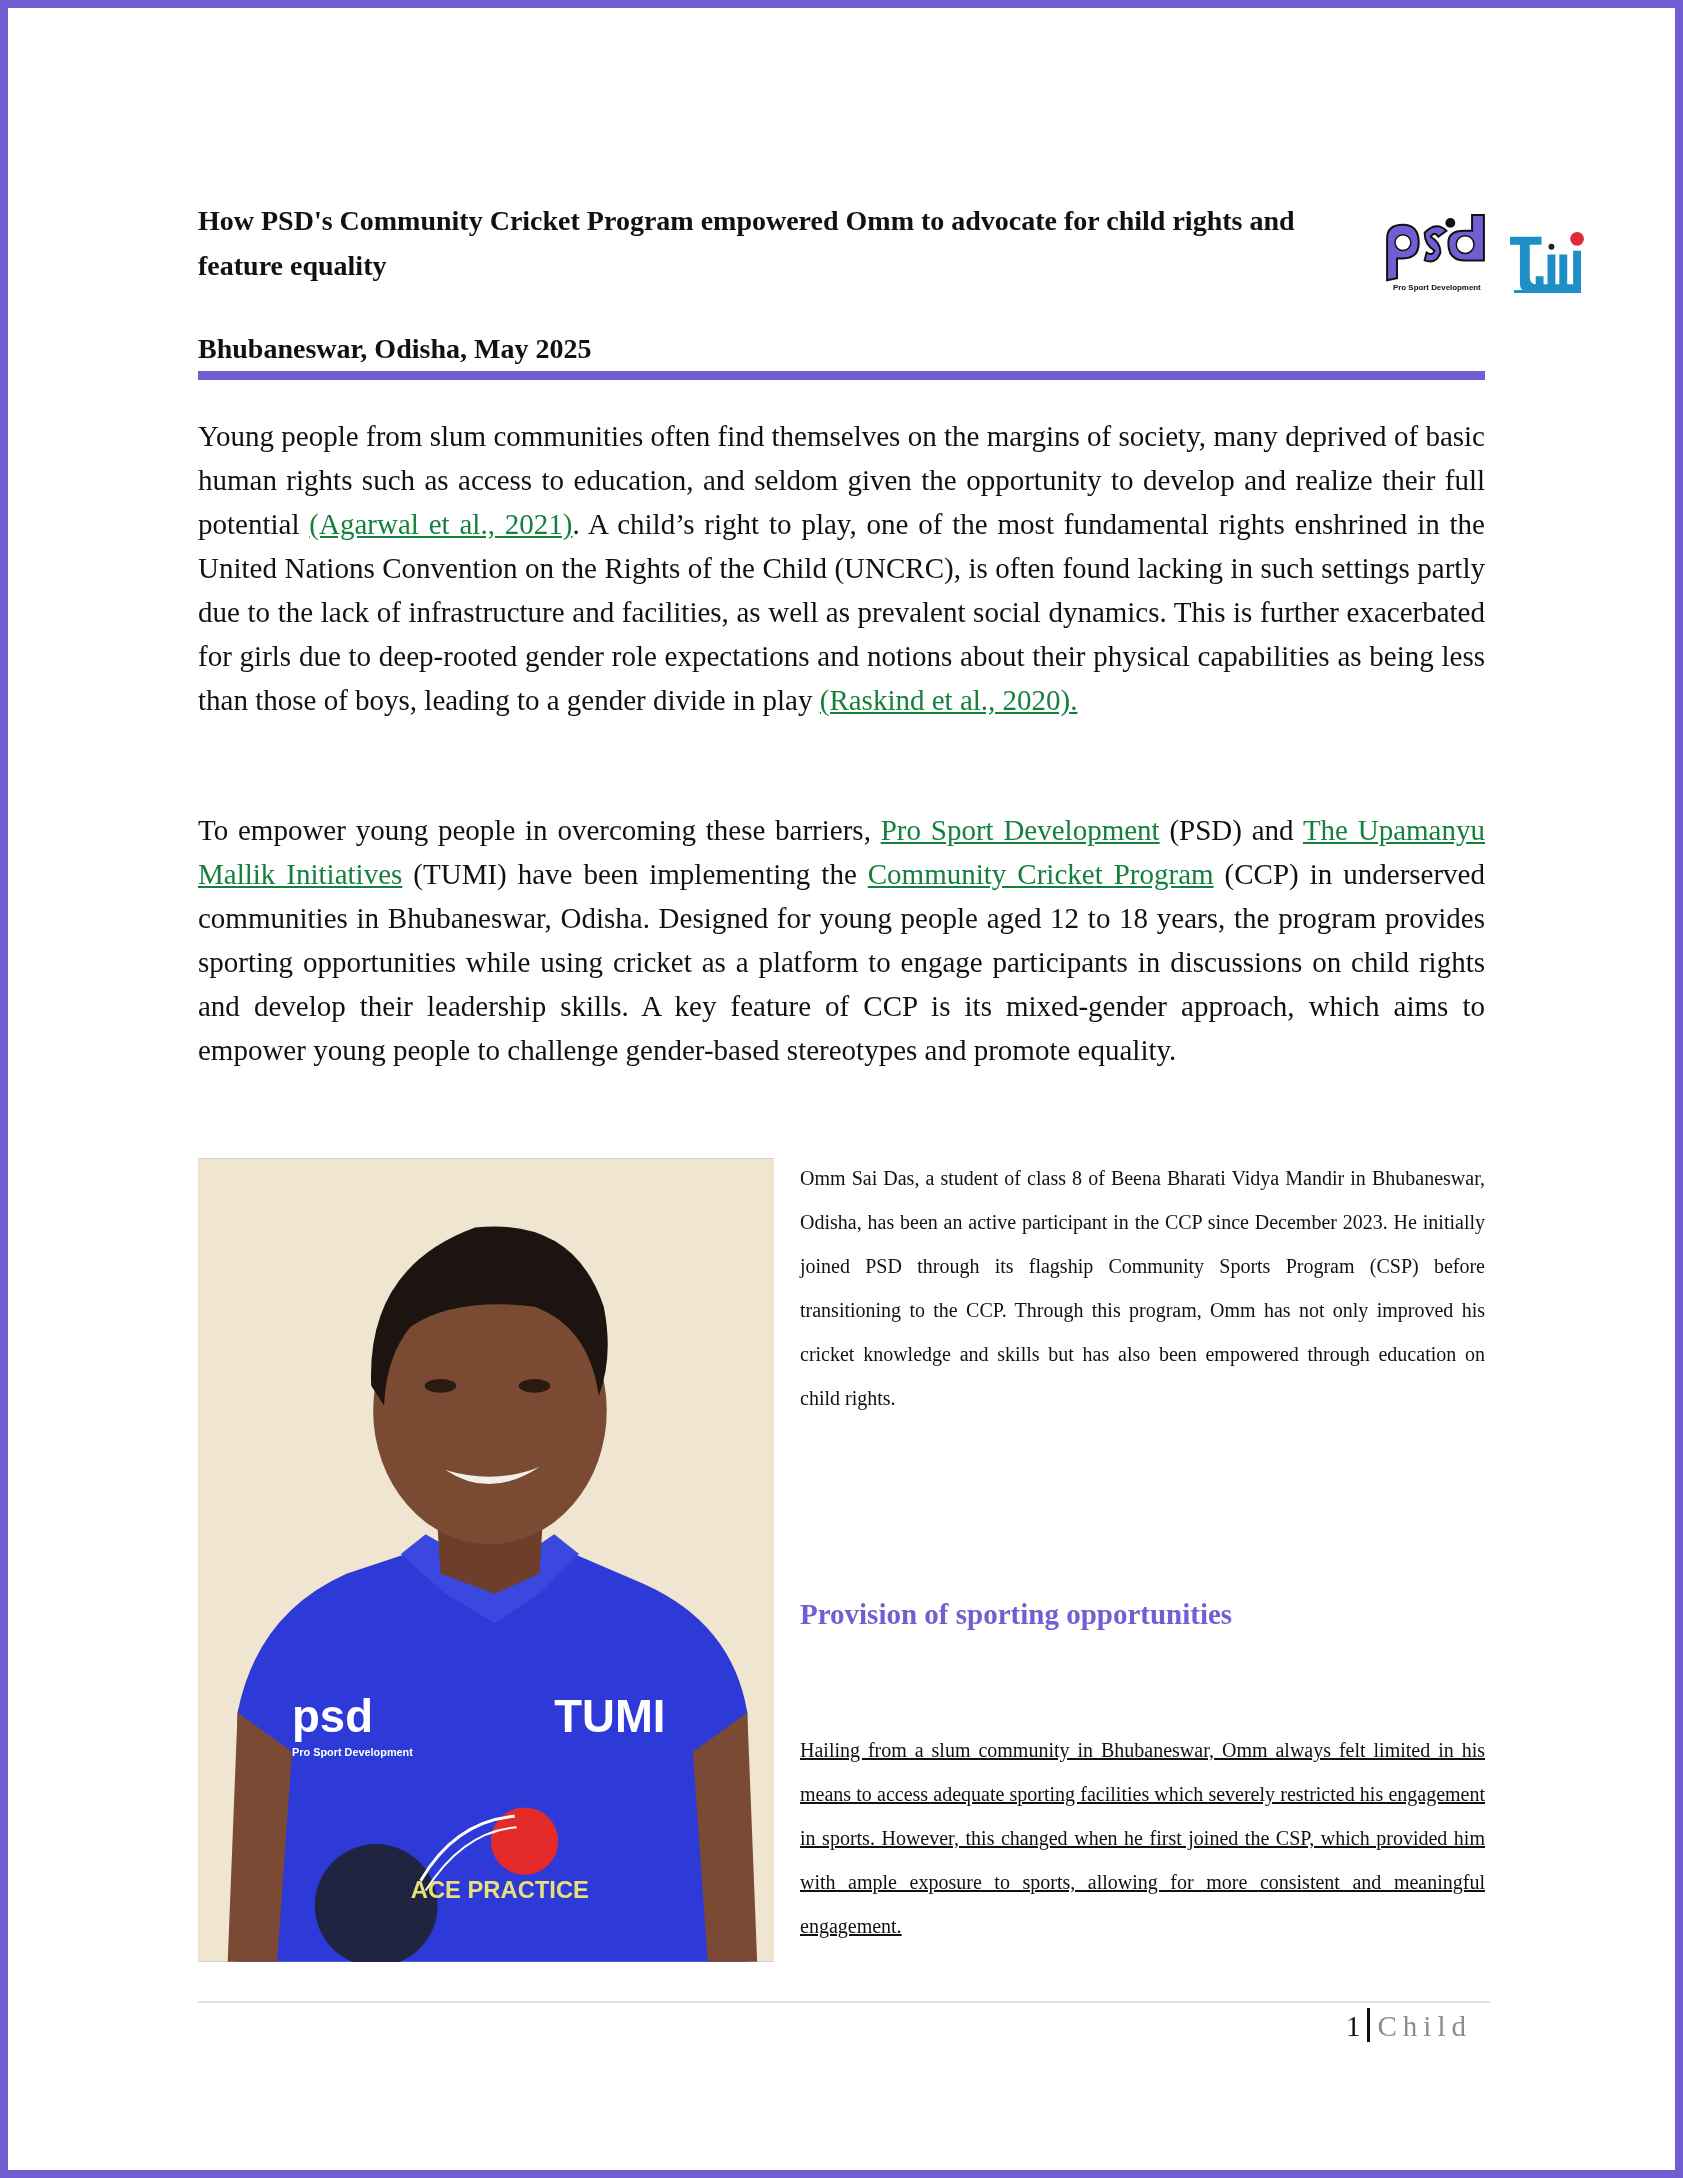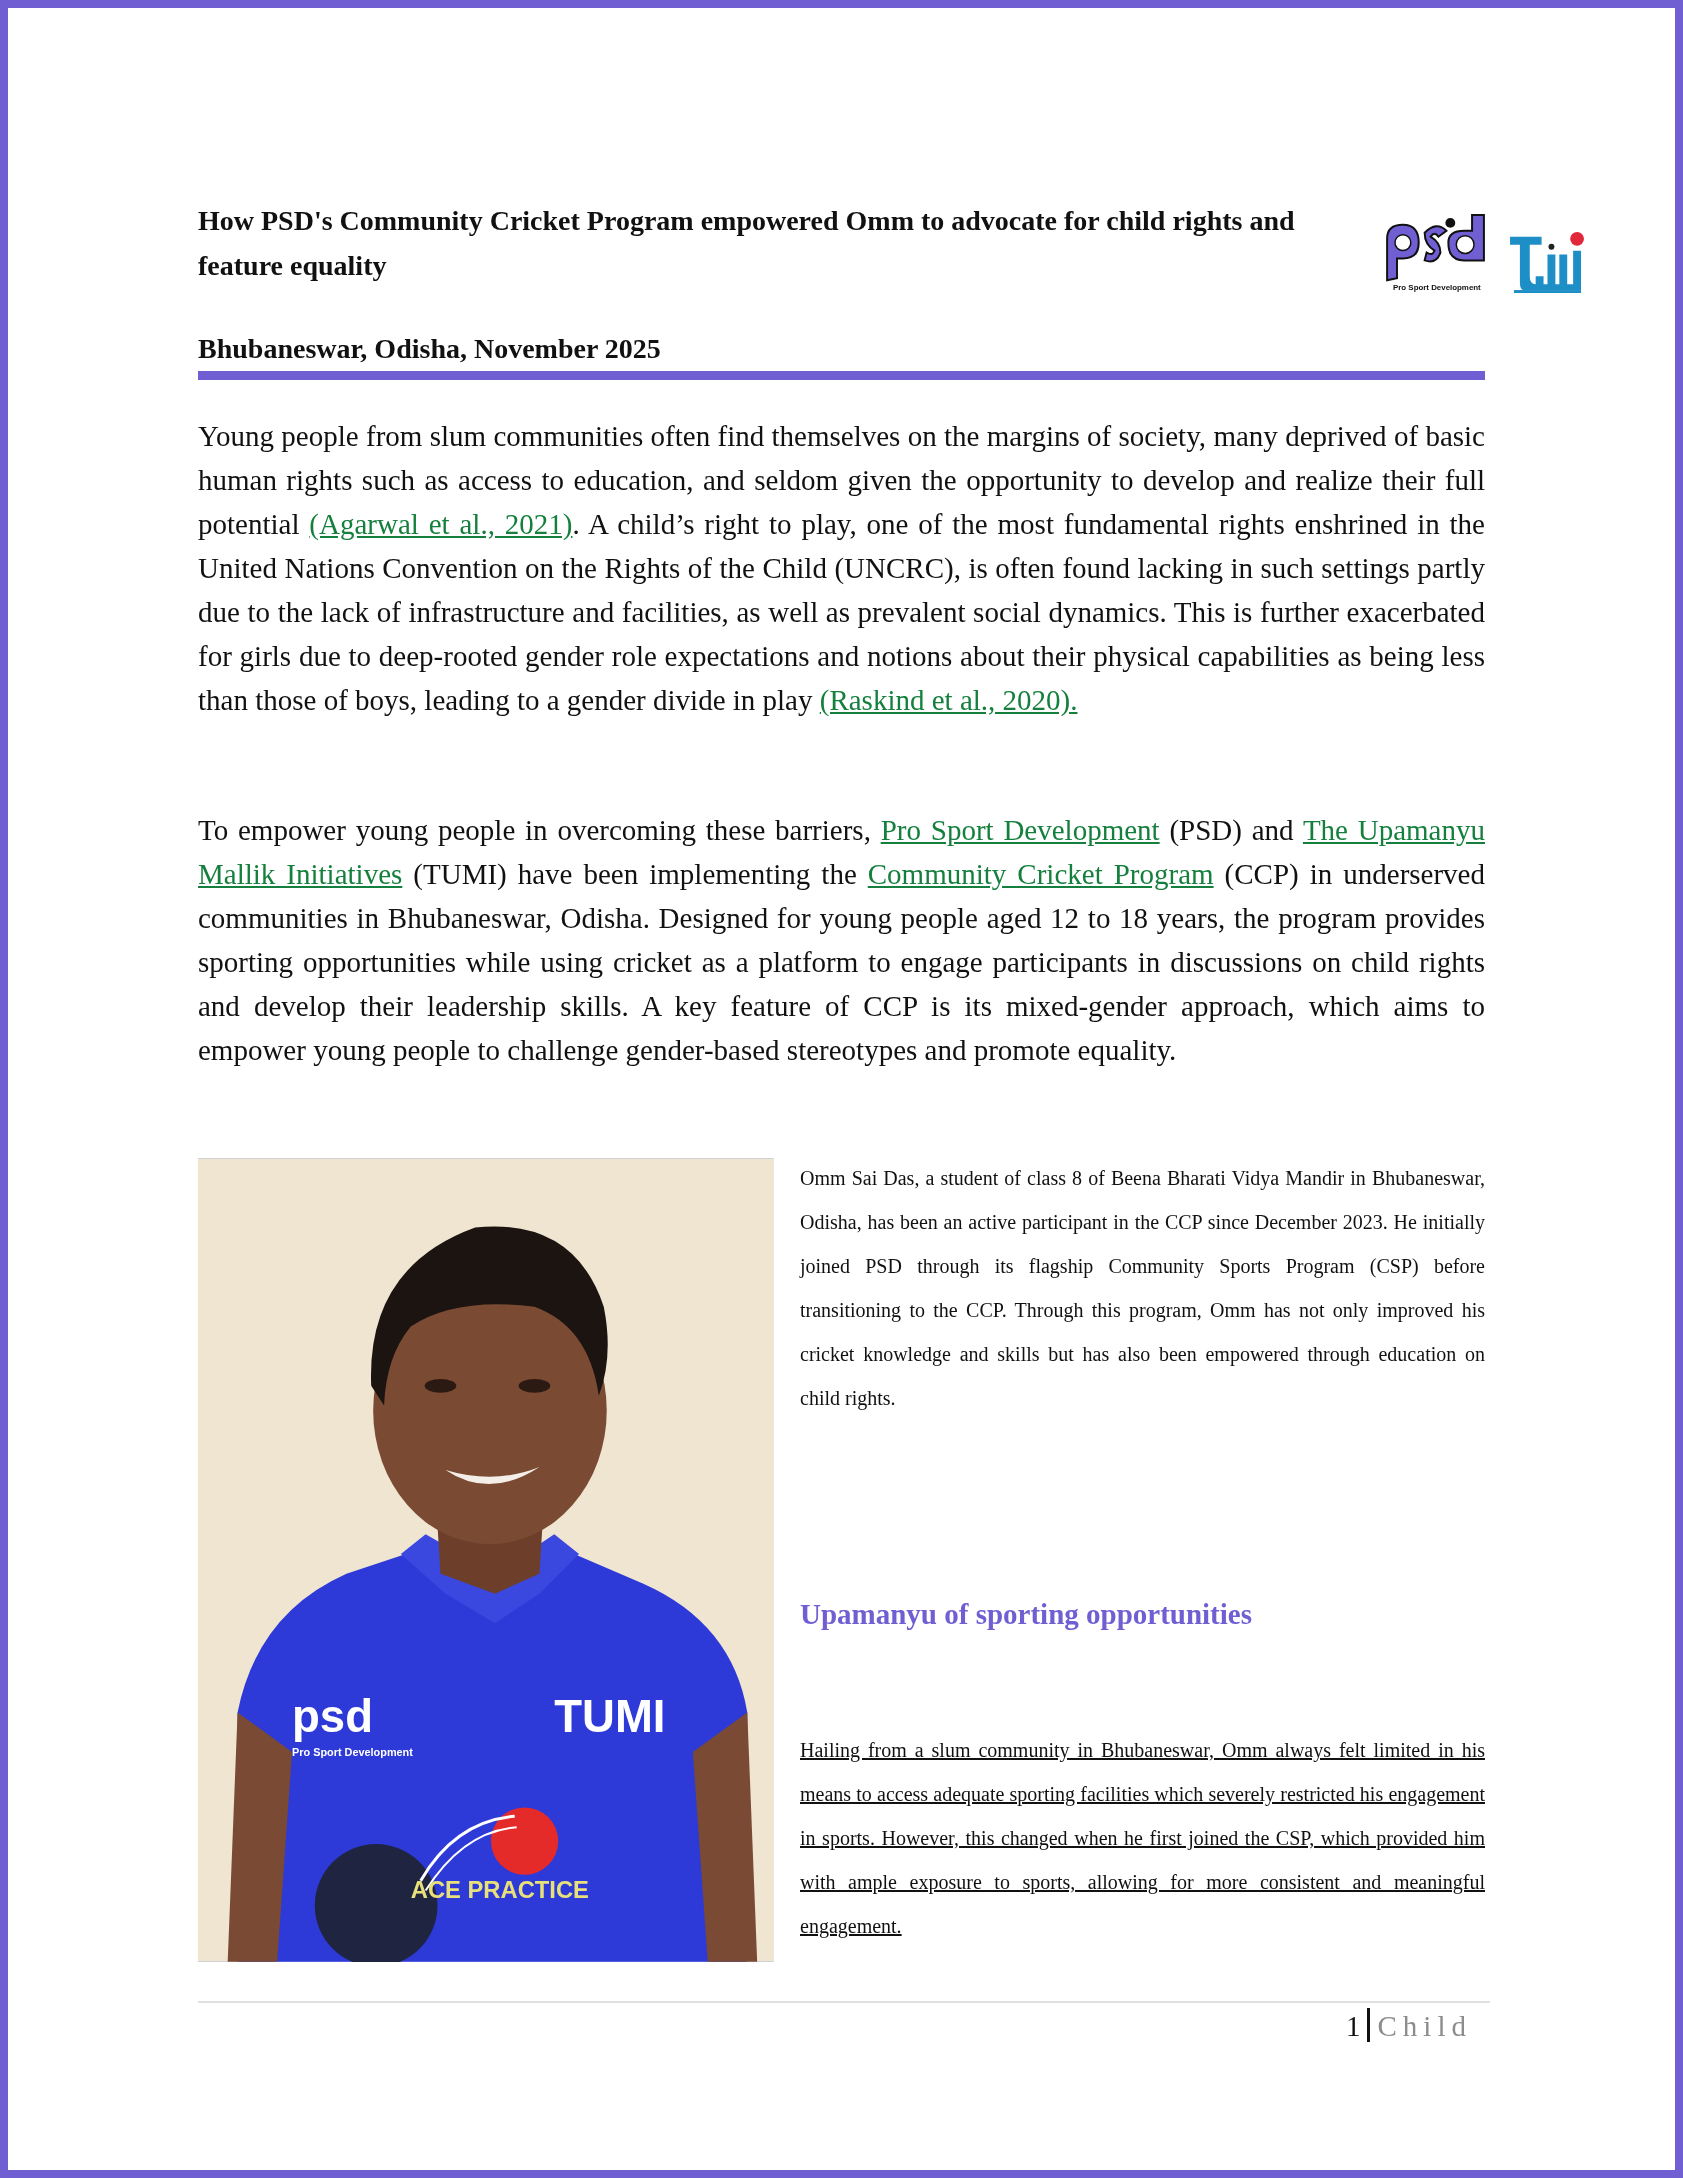--- a/index.html
+++ b/index.html
@@ -76,21 +76,21 @@
     <text x="12" y="78" font-size="8" font-weight="bold" font-family="Liberation Sans, sans-serif" fill="#111">Pro Sport Development</text>
   </svg>
   <svg class="logo-tumi" viewBox="0 0 80 70">
     <path d="M2 12 L34 12 L34 20 L22 20 L22 52 Q22 60 28 60 L28 52 L36 52 L36 60 L40 60 L40 30 L48 30 L48 60 L52 60 L52 30 L60 30 L60 60 L66 60 L66 26 L74 26 L74 66 L16 66 Q12 66 12 58 L12 20 L2 20 Z" fill="#1d8fc6"></path>
     <circle cx="70" cy="14" r="7" fill="#e0283a"></circle>
     <circle cx="44" cy="22" r="3" fill="#222"></circle>
     <rect x="6" y="66" width="68" height="3" fill="#1d8fc6"></rect>
   </svg>
 </div>
 
-<div class="dateline">Bhubaneswar, Odisha, November 2025</div>
+<div class="dateline">Bhubaneswar, Odisha, May 2025</div>
 <div class="rule-top"></div>
 
 <p class="para p1"><span>Young people from slum communities often find themselves on the margins of society, many deprived of basic human rights such as access to education, and seldom given the opportunity to develop and realize their full potential </span><a class="ref" href="#">(Agarwal et al., 2021)</a><span>. A child’s right to play, one of the most fundamental rights enshrined in the United Nations Convention on the Rights of the Child (UNCRC), is often found lacking in such settings partly due to the lack of infrastructure and facilities, as well as prevalent social dynamics. This is further exacerbated for girls due to deep-rooted gender role expectations and notions about their physical capabilities as being less than those of boys, leading to a gender divide in play </span><a class="ref" href="#">(Raskind et al., 2020).</a></p>
 
 <p class="para p2"><span>To empower young people in overcoming these barriers, </span><a class="ref" href="#">Pro Sport Development</a><span> (PSD) and </span><a class="ref" href="#">The Upamanyu Mallik Initiatives</a><span> (TUMI) have been implementing the </span><a class="ref" href="#">Community Cricket Program</a><span> (CCP) in underserved communities in Bhubaneswar, Odisha. Designed for young people aged 12 to 18 years, the program provides sporting opportunities while using cricket as a platform to engage participants in discussions on child rights and develop their leadership skills. A key feature of CCP is its mixed-gender approach, which aims to empower young people to challenge gender-based stereotypes and promote equality.</span></p>
 
 <div class="photo">
   <svg width="576" height="804" viewBox="0 0 582 812">
     <rect width="582" height="812" fill="#efe5d0"></rect>
 
@@ -118,20 +118,20 @@
 
     <circle cx="180" cy="755" r="62" fill="#1f2440"></circle>
     <circle cx="330" cy="690" r="34" fill="#e52a2a"></circle>
     <path d="M225 730 Q260 670 320 665" stroke="#ffffff" stroke-width="3" fill="none"></path>
     <path d="M230 740 Q268 680 322 676" stroke="#ffffff" stroke-width="2" fill="none"></path>
     <text x="215" y="748" font-size="24" font-weight="bold" fill="#e8e07a" font-family="Liberation Sans, sans-serif">ACE PRACTICE</text>
   </svg>
 </div>
 
 <p class="col col1">Omm Sai Das, a student of class 8 of Beena Bharati Vidya Mandir in Bhubaneswar, Odisha, has been an active participant in the CCP since December 2023. He initially joined PSD through its flagship Community Sports Program (CSP) before transitioning to the CCP. Through this program, Omm has not only improved his cricket knowledge and skills but has also been empowered through education on child rights.</p>
-<h2 class="subhead">Upamanyu of sporting opportunities</h2>
+<h2 class="subhead">Provision of sporting opportunities</h2>
 <p class="col col2">Hailing from a slum community in Bhubaneswar, Omm always felt limited in his means to access adequate sporting facilities which severely restricted his engagement in sports. However, this changed when he first joined the CSP, which provided him with ample exposure to sports, allowing for more consistent and meaningful engagement.</p>
 
 <div class="rule-foot"></div>
 <div class="footer">
   <span class="pnum">1</span><span class="pbar"></span><span class="plabel">Child</span>
 </div>
 
 
 </body></html>

